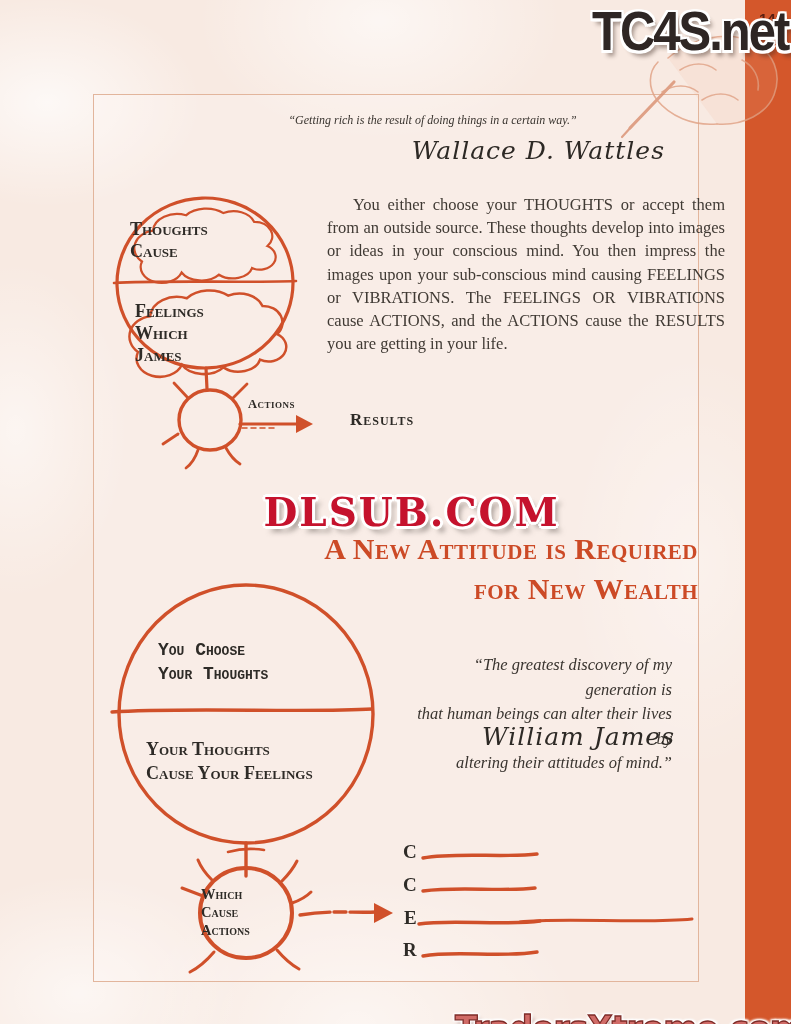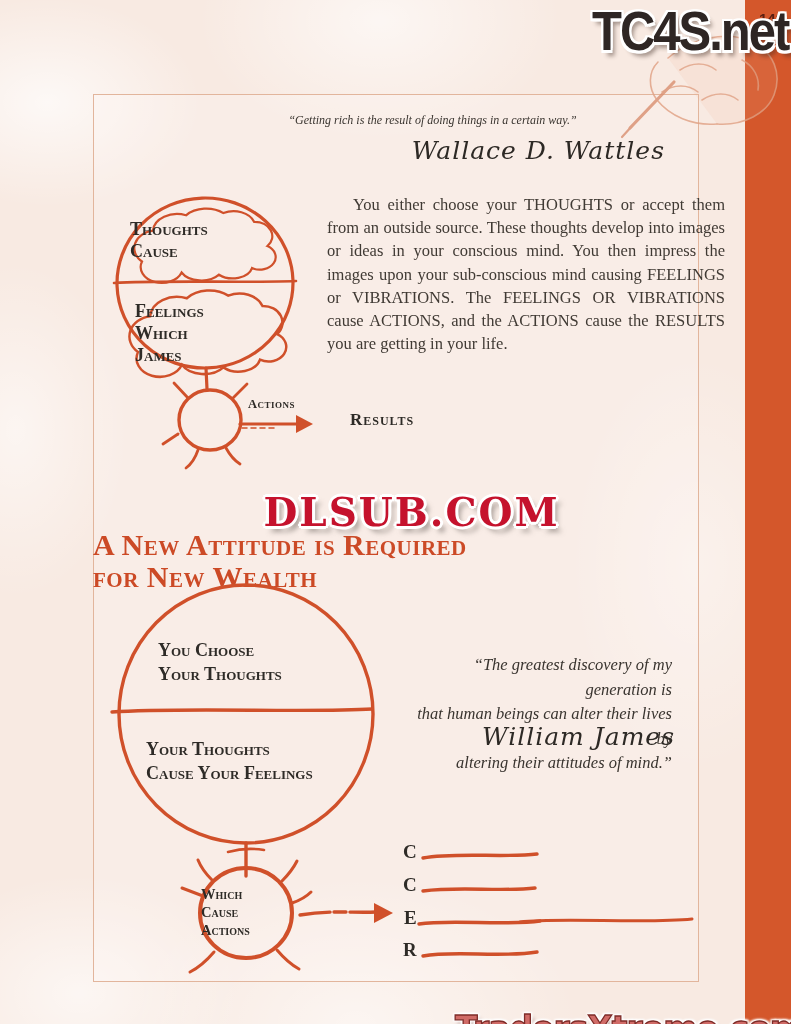--- a/index.html
+++ b/index.html
@@ -42,31 +42,31 @@
   .para{font-size:16.5px;line-height:23.2px;color:#403a34;text-align:justify;z-index:3;margin-left:27px;}
   #para1{left:300px;top:193px;width:398px;text-indent:26px;}
   #para2{left:386px;top:358px;width:313px;text-indent:30px;}
   
   #dlsub{left:109px;top:489px;width:605px;text-align:center;z-index:6;
     font-family:"DejaVu Serif",serif;font-weight:bold;font-size:39px;letter-spacing:2px;
     color:#c5122d;
     text-shadow:-2px -2px 0 #fff,2px -2px 0 #fff,-2px 2px 0 #fff,2px 2px 0 #fff,
       0 -3px 0 #fff,0 3px 0 #fff,-3px 0 0 #fff,3px 0 0 #fff,5px 6px 5px rgba(110,100,95,.55);}
   
-  #heading{left:93px;top:529px;width:605px;text-align:left;z-index:3;
-    font-variant:small-caps;font-size:30px;line-height:32px;color:#cc4a26;
+  #heading{left:93px;top:529px;width:605px;text-align:right;z-index:3;
+    font-variant:small-caps;font-size:30px;line-height:40px;color:#cc4a26;
     font-weight:600;letter-spacing:.5px;white-space:pre-line;}
   
   .dlabel{font-variant:small-caps;font-weight:600;color:#2e2b27;text-align:left;
     white-space:pre-line;z-index:4;}
   #lab-thoughts{left:130px;top:218px;width:150px;font-size:18px;line-height:22px;}
   #lab-feelings{left:135px;top:300px;width:150px;font-size:18px;line-height:22px;}
   #lab-actions{left:248px;top:397px;width:60px;font-size:12.5px;letter-spacing:.5px;}
   #lab-results{left:318px;top:410px;width:100px;font-size:17px;text-align:left;letter-spacing:1px;margin-left:32px;}
-  #lab-top2{left:158px;top:638px;width:178px;font-size:18px;line-height:24px;}
+  #lab-top2{left:158px;top:638px;width:178px;font-size:18px;line-height:24px;font-family:Liberation Mono, monospace;}
   #lab-bottom2{left:146px;top:737px;width:200px;font-size:18px;line-height:24px;}
   #lab-circle2{left:201px;top:885px;width:90px;font-size:14.5px;line-height:18px;}
   #lab-caption{left:545px;top:845px;width:158px;font-size:17px;line-height:22px;}
   .letter{font-size:19px;font-weight:600;color:#2e2b27;z-index:4;font-family:"Liberation Serif",serif;}
   
   #diagrams{left:0;top:0;width:791px;height:1024px;z-index:3;pointer-events:none;}
   
   #hand-svg{left:600px;top:20px;width:191px;height:130px;z-index:3;}
   
   #traders{left:455px;top:975px;width:330px;z-index:6;text-align:center;

